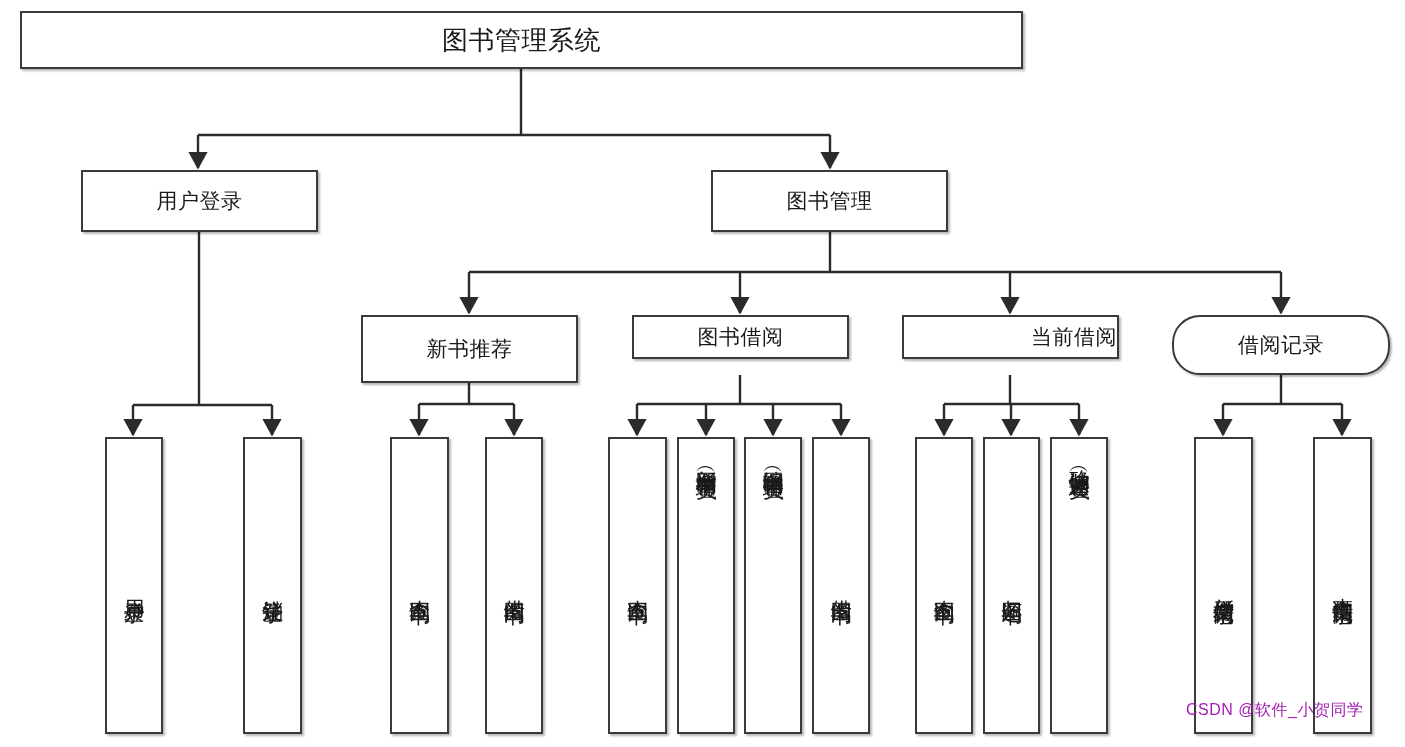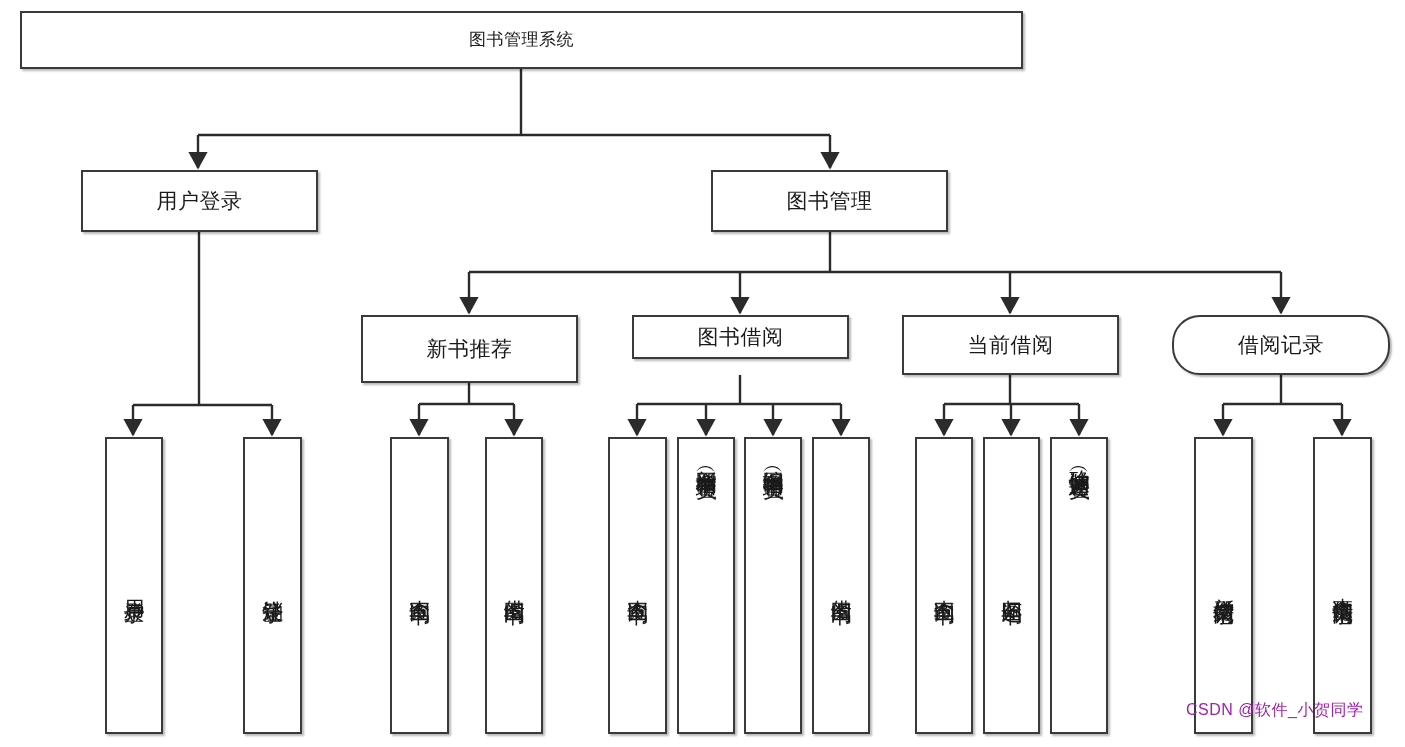--- a/index.html
+++ b/index.html
@@ -45,21 +45,21 @@
     text-align: center;
     line-height: 1.18;
     letter-spacing: 0.5px;
   }
   
   .node.horiz .node-label {
     font-size: 21px;
     white-space: nowrap;
   }
   .node.root .node-label {
-    font-size: 17px;
+    font-size: 26px;
   }
   
   .node.vert {
     align-items: flex-start;
     padding-top: 14px;
   }
   .node.vert .node-label {
     writing-mode: vertical-rl;
     text-orientation: upright;
     font-size: 21px;
@@ -149,21 +149,21 @@
   <div class="node horiz" style="left:711px; top:170px; width:237px; height:62px;">
     <span class="node-label">图书管理</span>
   </div>
 
   <div class="node horiz" style="left:361px; top:315px; width:217px; height:68px;">
     <span class="node-label">新书推荐</span>
   </div>
   <div class="node horiz" style="left:632px; top:315px; width:217px; height:44px;">
     <span class="node-label">图书借阅</span>
   </div>
-  <div class="node horiz" style="left:902px; top:315px; width:217px; height:60px;">
+  <div class="node horiz" style="left:902px; top:315px; width:217px; height:44px;justify-content:flex-end;">
     <span class="node-label">当前借阅</span>
   </div>
   <div class="node horiz" style="left:1172px; top:315px; width:218px; height:60px;border-radius:28px;">
     <span class="node-label">借阅记录</span>
   </div>
 
   <div class="node vert vert-center" style="left:105px; top:437px; width:58px; height:297px;">
     <span class="node-label">用户登录</span>
   </div>
   <div class="node vert vert-center" style="left:243px; top:437px; width:59px; height:297px;">

